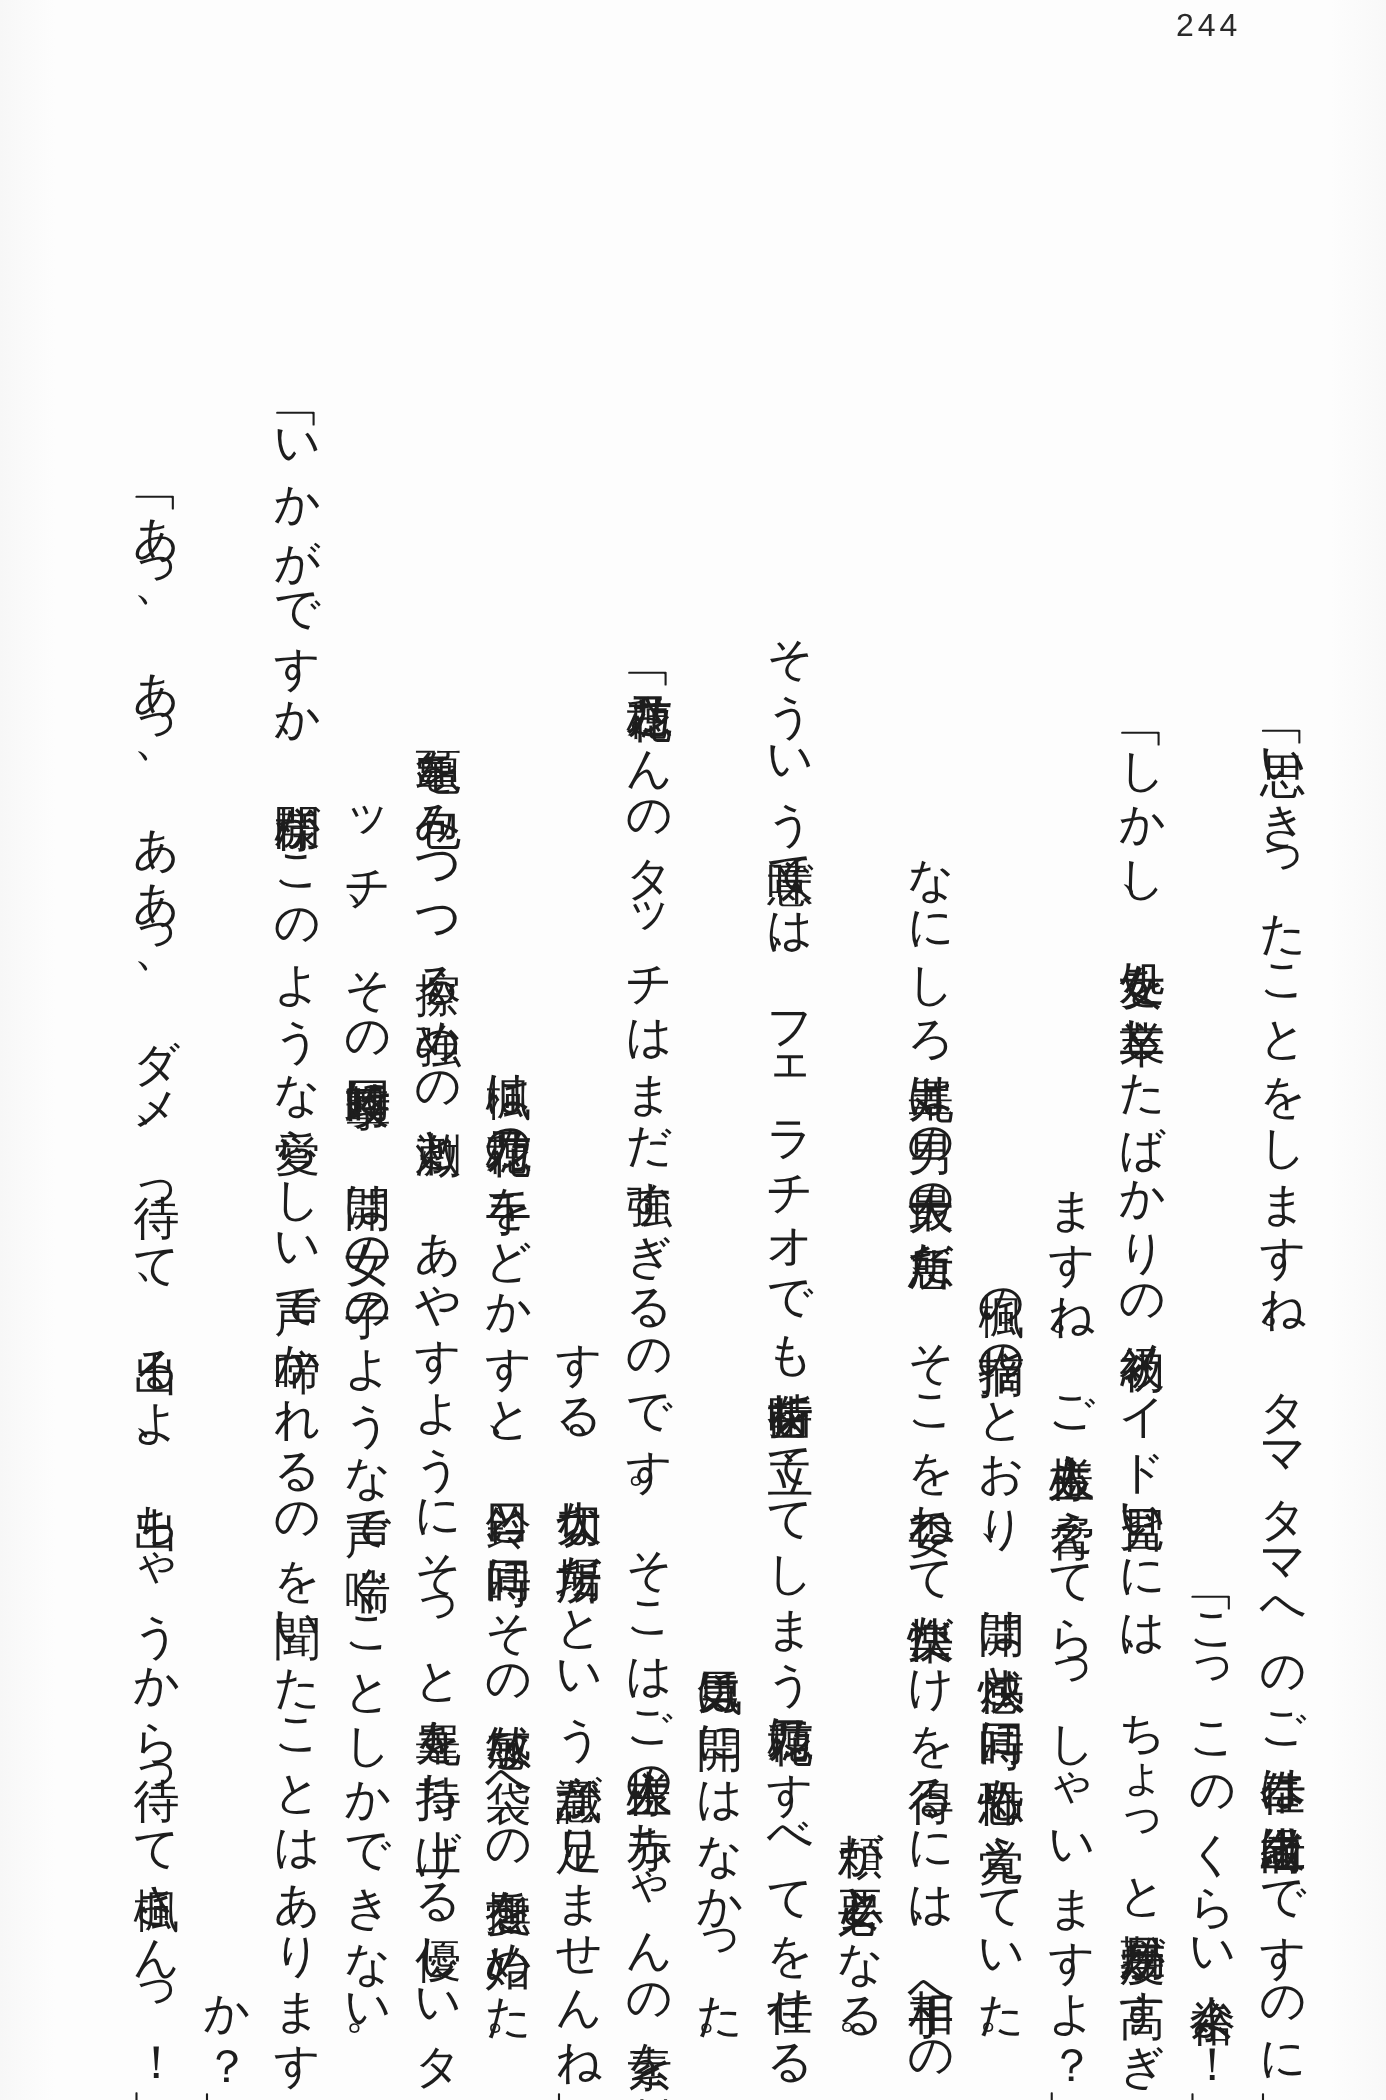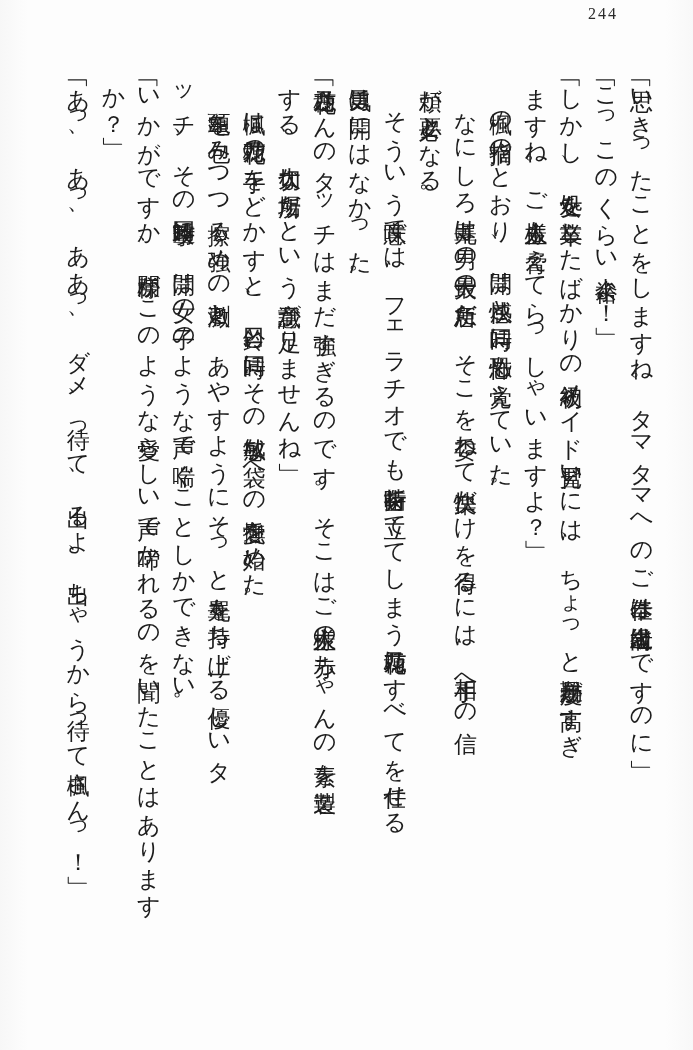--- a/index.html
+++ b/index.html
@@ -8,22 +8,23 @@
     width: 693px;
     height: 1050px;
     background: #fcfcfc;
     overflow: hidden;
   }
   .page {
     position: relative;
     width: 693px;
     height: 1050px;
     background: linear-gradient(90deg, #f7f7f7 0%, #fdfdfd 4%, #fdfdfd 96%, #f8f8f8 100%);
-    font-family: Liberation Serif, serif;
+    font-family: Liberation Sans, sans-serif;
     color: #1d1d1d;
+    text-align: right;
   }
   .page-number {
     position: absolute;
     top: 5px;
     left: 588px;
     font-size: 16px;
     letter-spacing: 2px;
     color: #2a2a2a;
   }
   .text-block {

